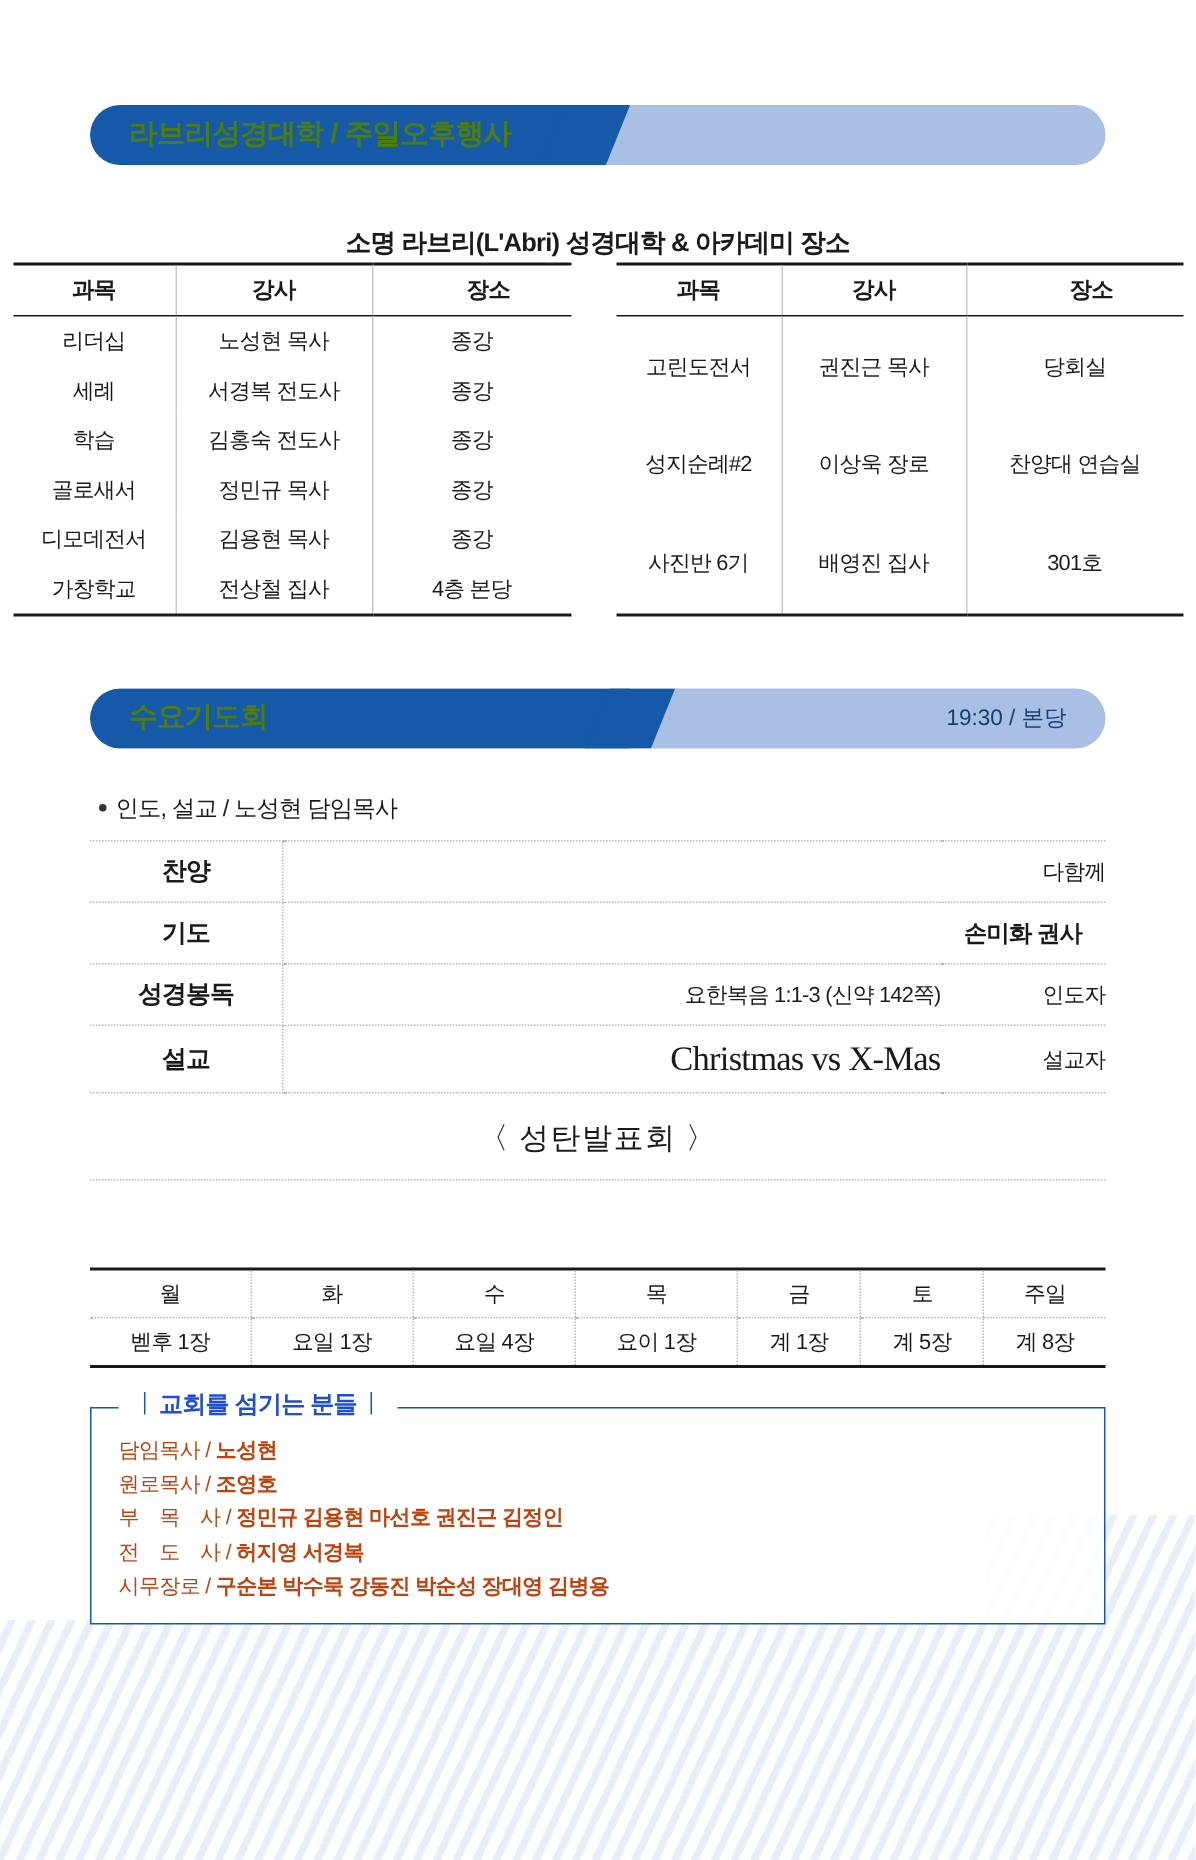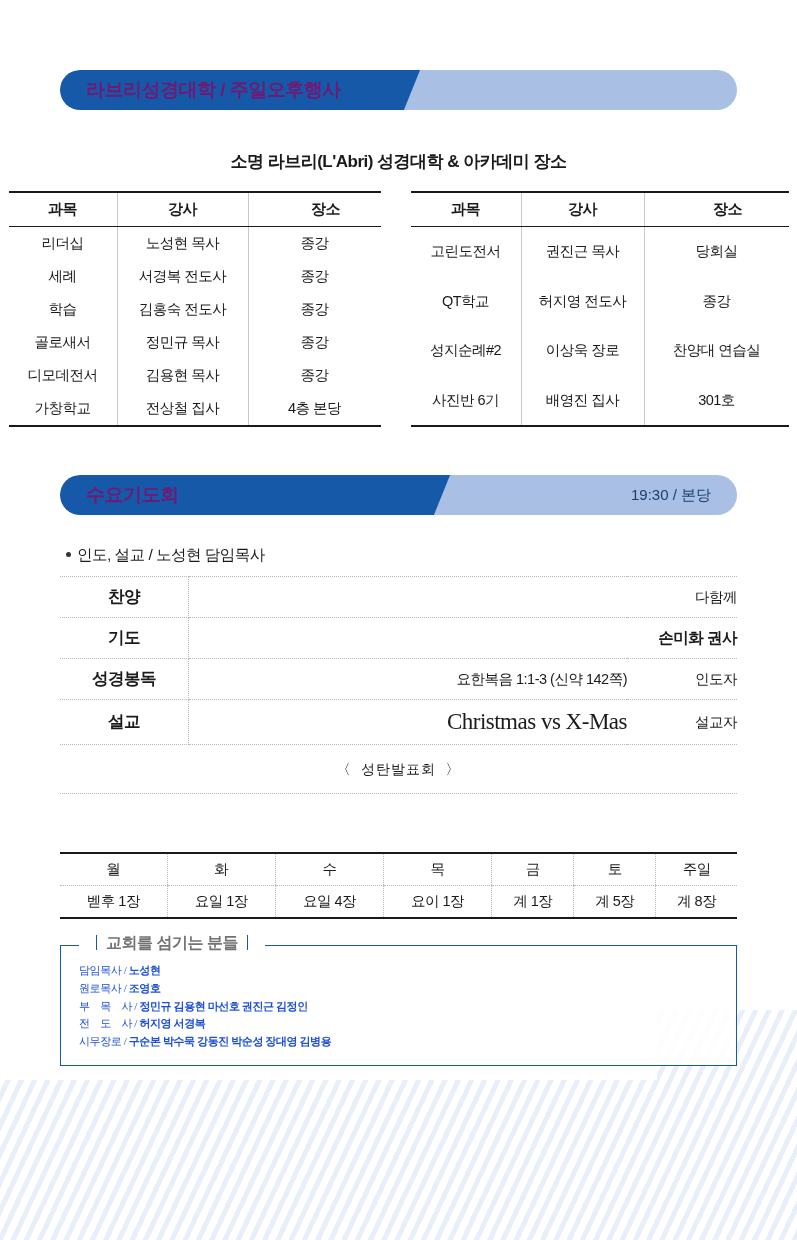--- a/index.html
+++ b/index.html
@@ -89,21 +89,21 @@
     transform: skewX(-22deg);
   }
   .section-header .title {
     position: absolute;
     left: 26px;
     top: 0;
     height: 40px;
     line-height: 40px;
     font-size: 19px;
     font-weight: bold;
-    color: #701a75;
+    color: #4d7c0f;
     letter-spacing: -0.5px;
     z-index: 3;
   }
   .section-header .right-note {
     position: absolute;
     right: 26px;
     top: 0;
     height: 40px;
     line-height: 40px;
     font-size: 15px;
@@ -135,21 +135,21 @@
     text-align: center;
     font-size: 17px;
     font-weight: bold;
     margin-top: 40px;
     letter-spacing: -0.5px;
   }
   .labri-tables {
     display: flex;
     justify-content: center;
     gap: 30px;
-    margin-top: 18px;
+    margin-top: 2px;
   }
   table.ltab {
     border-collapse: collapse;
     font-size: 14.5px;
   }
   table.ltab th, table.ltab td {
     text-align: center;
     padding: 7px 6px;
     letter-spacing: -0.5px;
     border-left: 1px solid #c9c9c9;
@@ -216,25 +216,25 @@
   td.omid.serif {
     font-family: "Liberation Serif", serif;
     font-size: 23px;
   }
   td.oright {
     width: 110px;
     text-align: right;
     padding-right: 8px;
     font-size: 14.5px;
   }
-  td.oright.bold { font-weight: bold; font-size: 15.5px; }
+  td.oright.bold { font-weight: bold; font-size: 15.5px; text-align: center; }
   .special-row {
     text-align: center;
-    font-family: Liberation Mono, monospace;
-    font-size: 14px;
+    font-family: Liberation Serif, serif;
+    font-size: 20px;
     padding: 16px 0 14px 0;
     border-bottom: 1px dotted #b9b9b9;
     letter-spacing: 1px;
   }
 
   
   .dawn-wrap { margin: 16px 60px 0 60px; }
   table.dawn {
     width: 100%;
     border-collapse: collapse;
@@ -267,37 +267,36 @@
     background: rgba(255,255,255,0.85);
   }
   .staff-legend {
     position: absolute;
     top: -13px;
     left: 18px;
     background: #ffffff;
     padding: 0 8px;
     font-size: 16px;
     font-weight: bold;
-    color: #737373;
+    color: #1d4ed8;
     letter-spacing: -0.5px;
   }
   .staff-legend .bar {
     display: inline-block;
     width: 1px;
     height: 15px;
     background: #1559a8;
     vertical-align: -2px;
     margin: 0 9px;
   }
   .staff-row {
-    font-size: 11px;
+    font-size: 14px;
     line-height: 1.62;
     letter-spacing: -0.4px;
-    color: #1d4ed8;
-    font-family: Liberation Serif, serif;
+    color: #c2410c;
   }
   .staff-row .names { font-weight: bold; }
 </style>
 </head>
 <body>
 
 <div class="bg-stripes"></div>
 <div class="bg-stripes-right"></div>
 
 <div class="page">
@@ -361,25 +360,20 @@
           <th class="c1">과목</th>
           <th class="c2">강사</th>
           <th class="c3">장소</th>
         </tr>
       </thead>
       <tbody>
         <tr>
           <td>고린도전서</td>
           <td>권진근 목사</td>
           <td>당회실</td>
-        </tr>
-        <tr>
-          <td>QT학교</td>
-          <td>허지영 전도사</td>
-          <td>종강</td>
         </tr>
         <tr>
           <td>성지순례#2</td>
           <td>이상욱 장로</td>
           <td>찬양대 연습실</td>
         </tr>
         <tr>
           <td>사진반 6기</td>
           <td>배영진 집사</td>
           <td>301호</td>

